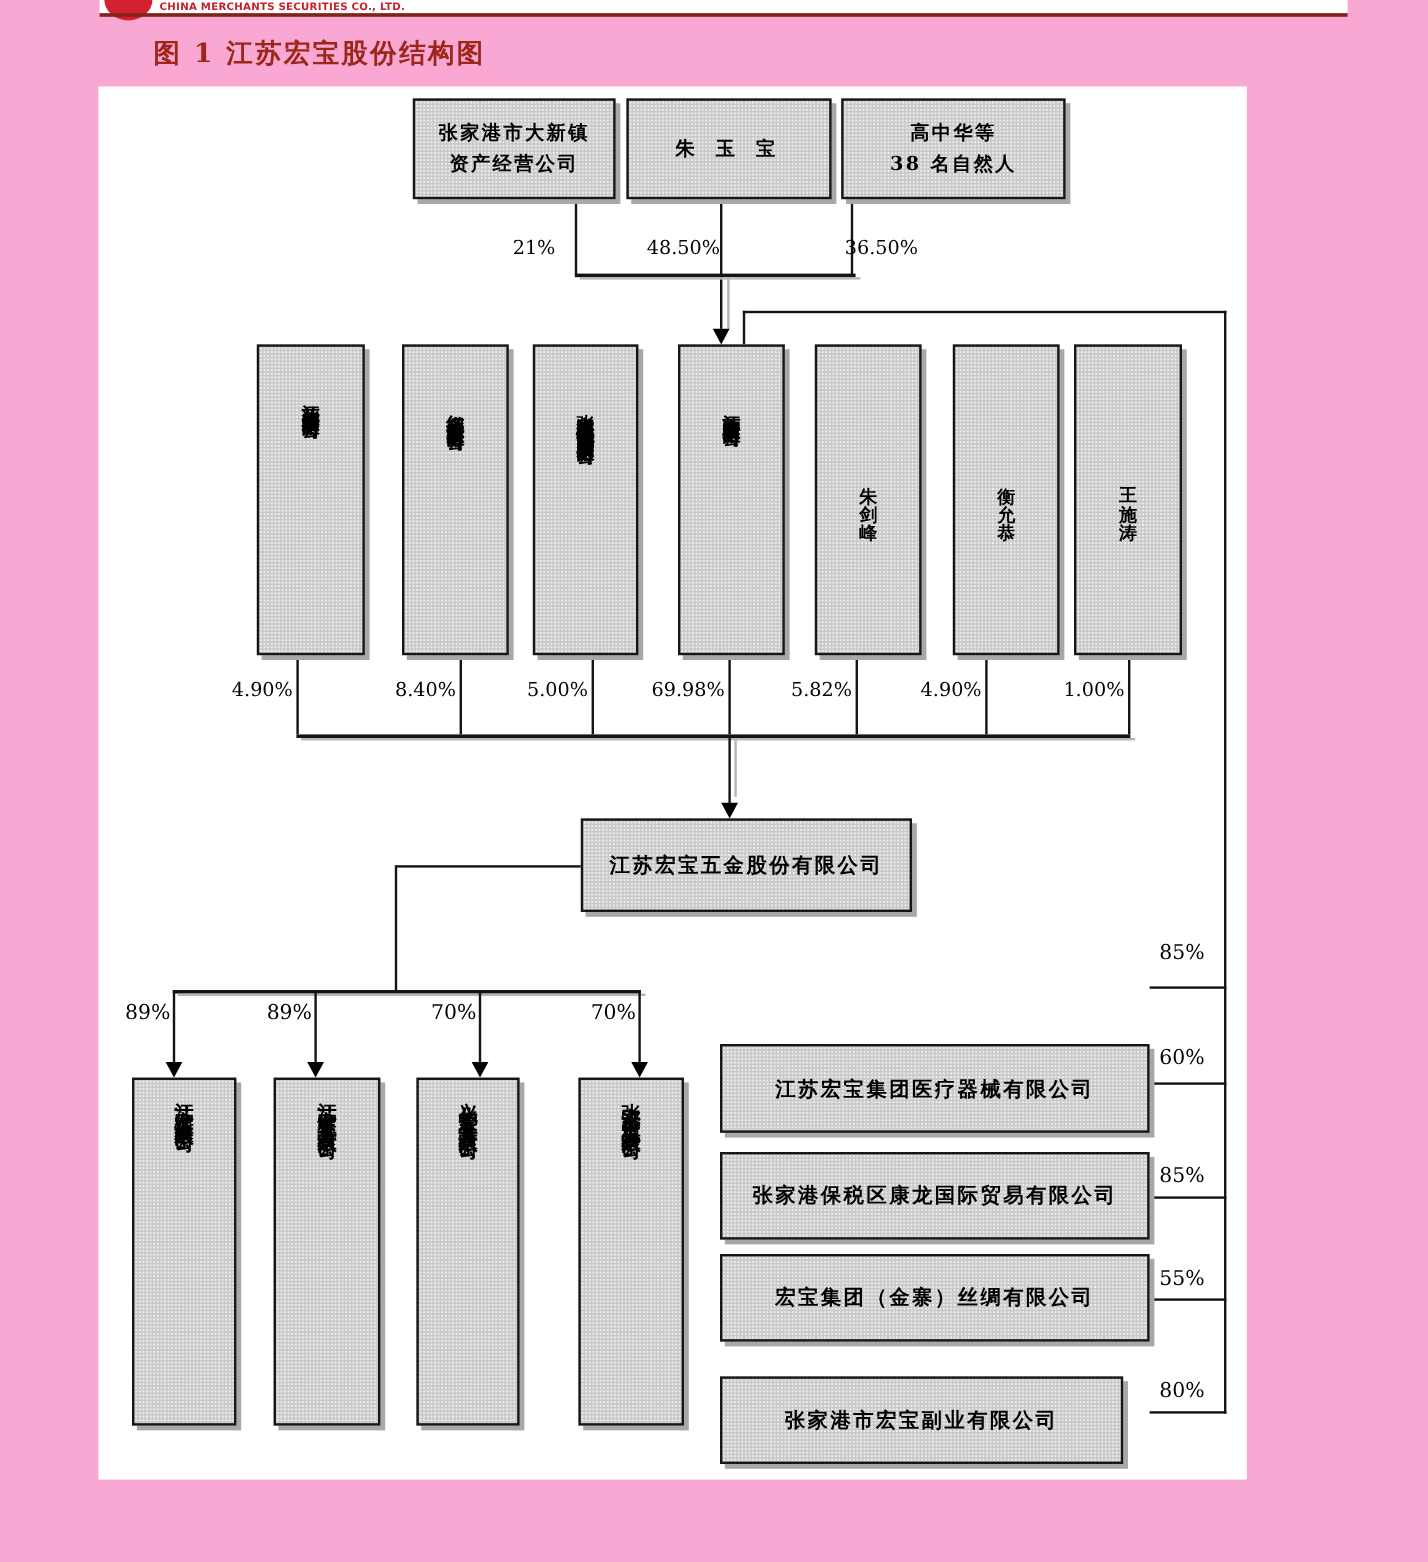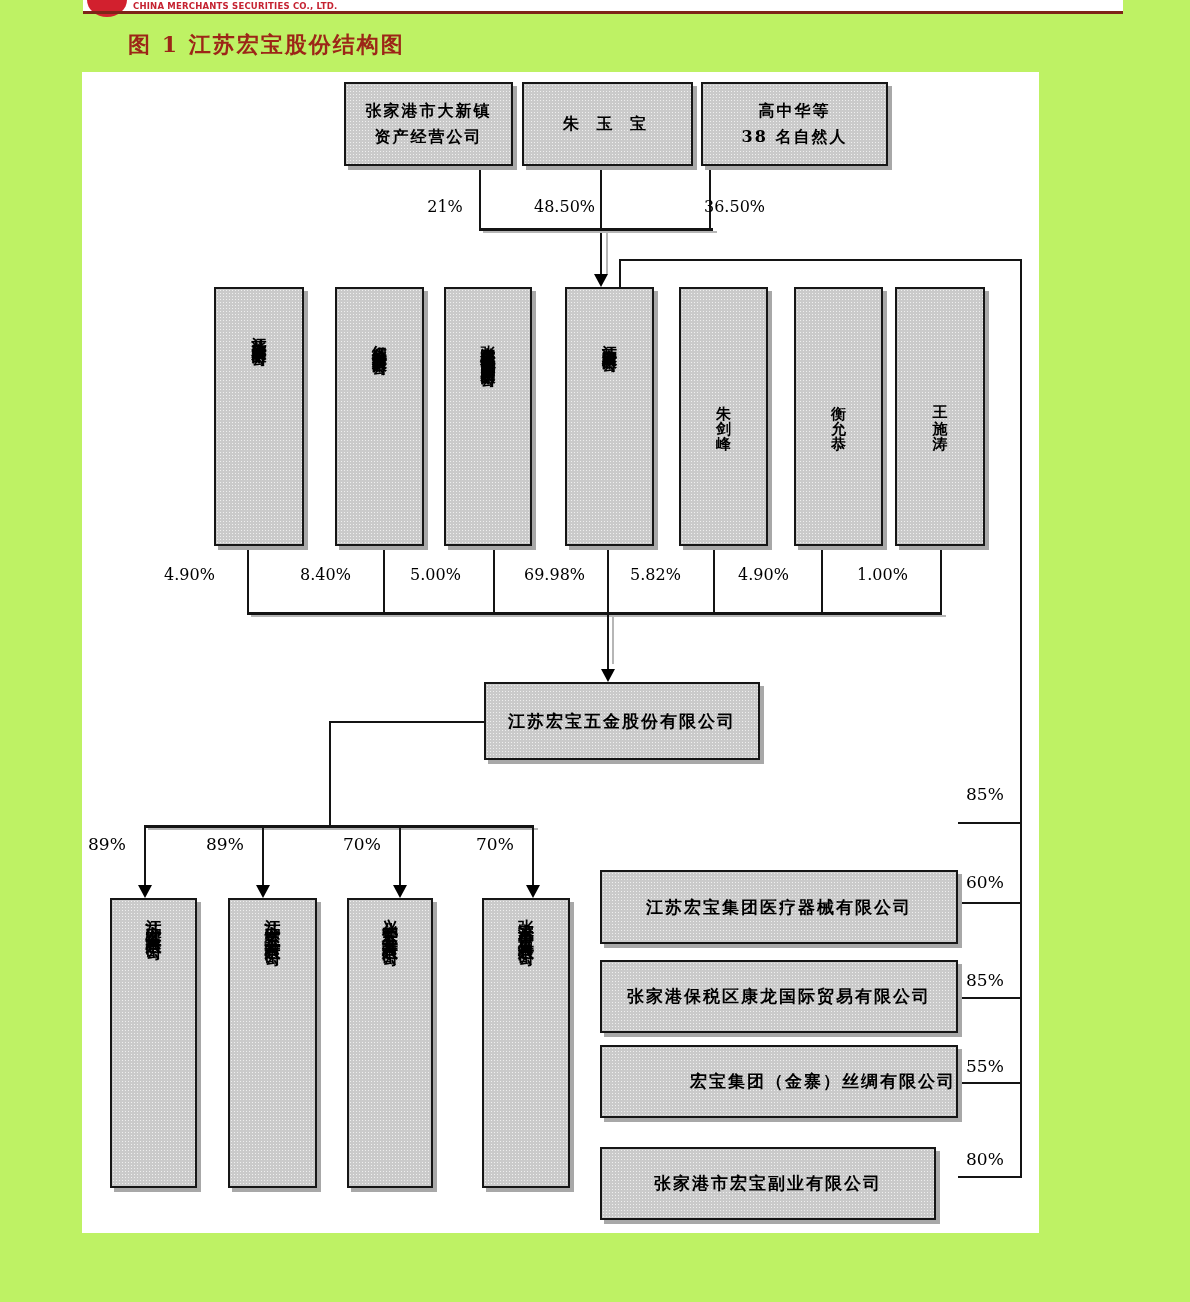--- a/index.html
+++ b/index.html
@@ -1,16 +1,16 @@
 <!DOCTYPE html>
 <html><head>
 <meta charset="utf-8">
 <style>
   html,body{margin:0;padding:0;background:#000;}
-  .stage{position:relative;width:1190px;height:1302px;background:#bef264;overflow:hidden;
+  .stage{position:relative;width:1190px;height:1302px;background:#f9a8d4;overflow:hidden;
          font-family:"DejaVu Serif",serif;}
   .white{position:absolute;background:#ffffff;}
   .rule{position:absolute;background:#7e2418;}
   .brand{position:absolute;left:133px;top:1px;font-family:"DejaVu Sans",sans-serif;
          font-weight:bold;font-size:8.5px;letter-spacing:.2px;color:#c52231;}
   .logo{position:absolute;left:87px;top:-17px;width:40px;height:34px;border-radius:50%;
         background:#d2202e;}
   .figtitle{position:absolute;left:128px;top:30px;font-size:22px;font-weight:bold;
             letter-spacing:2px;color:#9c2617;}
   .ln{position:absolute;background:#141414;}
@@ -23,21 +23,21 @@
         background-size:3px 3px;box-shadow:4px 4px 0 #a8a8a8;color:#000;
         display:flex;align-items:center;justify-content:center;}
   .t{flex-direction:column;font-weight:bold;font-size:16px;line-height:26px;
      letter-spacing:2px;text-align:center;}
   .v .vt{writing-mode:vertical-lr;text-orientation:upright;font-size:15px;
          letter-spacing:1.5px;line-height:26px;font-weight:bold;}
   .v.person .vt{letter-spacing:15px;height:auto;}
   .hwide{font-size:17px;font-weight:bold;letter-spacing:2px;}
   .pct{position:absolute;font-size:16px;color:#000;}
   .p17{font-size:17px;}
-  .ar{}
+  .ar{text-align:right;}
 </style>
 </head>
 <body>
 
 <div class="stage">
 
   <div class="white" style="left:83px;top:0;width:1040px;height:11px;"></div>
   <div class="logo"></div>
   <div class="brand">CHINA MERCHANTS SECURITIES CO., LTD.</div>
   <div class="rule" style="left:83px;top:11px;width:1040px;height:3px;"></div>
@@ -149,21 +149,21 @@
   <div class="nbox v" style="left:482px;top:898px;width:88px;height:290px;align-items:flex-start;padding-top:6px;">
     <div class="vt" style="height:232px;letter-spacing:3px;font-size:16px;">张家港市宏宝模具有限公司</div>
   </div>
 
   <div class="nbox hwide" style="left:600px;top:870px;width:358px;height:74px;">
     <div>江苏宏宝集团医疗器械有限公司</div>
   </div>
   <div class="nbox hwide" style="left:600px;top:960px;width:358px;height:73px;justify-content:center;">
     <div>张家港保税区康龙国际贸易有限公司</div>
   </div>
-  <div class="nbox hwide" style="left:600px;top:1045px;width:358px;height:73px;justify-content:flex-end;">
+  <div class="nbox hwide" style="left:600px;top:1045px;width:358px;height:73px;">
     <div>宏宝集团（金寨）丝绸有限公司</div>
   </div>
   <div class="nbox hwide" style="left:600px;top:1147px;width:336px;height:73px;">
     <div>张家港市宏宝副业有限公司</div>
   </div>
 
   <div class="pct p17" style="left:966px;top:784px;">85%</div>
   <div class="pct p17" style="left:966px;top:872px;">60%</div>
   <div class="pct p17" style="left:966px;top:970px;">85%</div>
   <div class="pct p17" style="left:966px;top:1056px;">55%</div>

